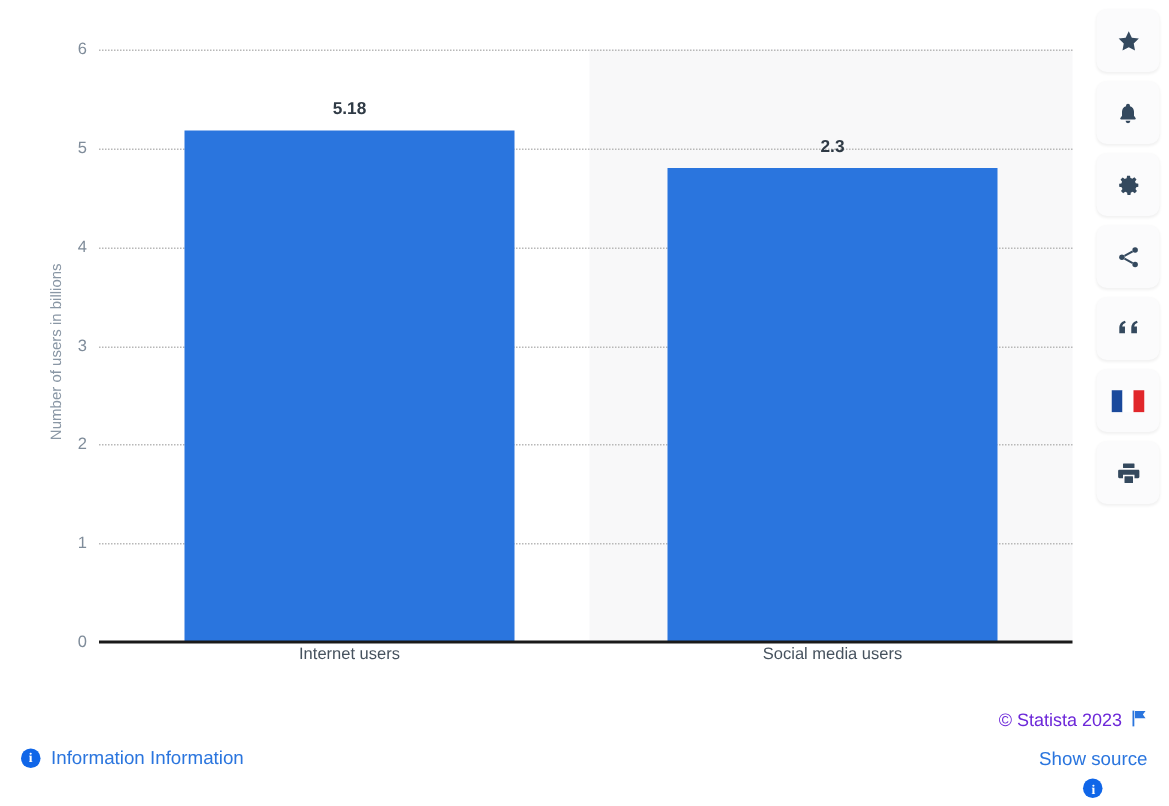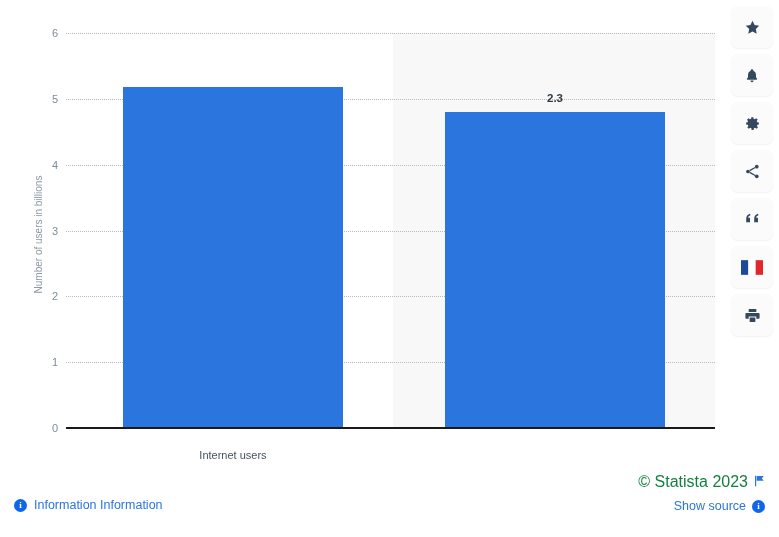--- a/index.html
+++ b/index.html
@@ -56,21 +56,21 @@
     position: absolute; bottom: 0;
     background: #2a75de;
   }
   .bar-value {
     position: absolute;
     font-size: 11.5px; font-weight: bold; color: #2f3a45;
     text-align: center;
     white-space: nowrap;
   }
   .xtick {
-    position: absolute; top: 449px;
+    position: absolute; top: 430px;
     font-size: 11px; color: #46525e;
     text-align: center; white-space: nowrap;
   }
 
   
   .toolbar {
     position: absolute; right: 6px; top: 6px;
     display: flex; flex-direction: column; gap: 6px;
     z-index: 5;
   }
@@ -88,28 +88,29 @@
   .footer { position: absolute; left: 0; top: 465px; width: 779px; height: 72px; }
 
   .addl {
     position: absolute; left: 14px; top: 33px;
     display: flex; align-items: center; gap: 7px;
     font-size: 12.5px; color: #2a75de;
     cursor: pointer;
   }
   .copyright {
     position: absolute; right: 14px; top: 8px;
-    display: flex; align-items: center; gap: 6px;
-    font-size: 16px; color: #15803d;
+    display: flex; align-items: flex-start; gap: 6px;
+    font-size: 12px; color: #6d28d9;
   }
   .showsource {
     position: absolute; right: 14px; top: 34px;
     display: flex; align-items: center; gap: 6px;
     font-size: 12.5px; color: #2a75de;
     cursor: pointer;
+    flex-direction: column;
   }
   .info-dot {
     width: 13px; height: 13px; border-radius: 50%;
     background: #1066e8; color: #fff;
     font-size: 9px; font-weight: bold;
     display: flex; align-items: center; justify-content: center;
     font-family: "Liberation Serif", serif;
     flex: 0 0 auto;
   }
 </style>
@@ -143,23 +144,25 @@
       <div class="ytick" style="top:329.2px;">1</div>
       <div class="ytick" style="top:395px;">0</div>
     </div>
 
     <div class="ylabel-anchor">
       <div class="ylabel">Number of users in billions</div>
     </div>
 
     <div class="baseline"></div>
 
+    <div class="bar-value" style="left:123px; top:67px; width:220px;">5.18</div>
     <div class="bar-value" style="left:445px; top:92px; width:220px;">2.3</div>
 
     <div class="xtick" style="left:123px; width:220px;">Internet users</div>
+    <div class="xtick" style="left:445px; width:220px;">Social media users</div>
   </div>
 
   <div class="toolbar">
 
     <div class="tool-btn">
       <span>
         <svg width="17" height="17" viewBox="0 0 24 24" fill="#34495e">
           <path d="M12 2.5l2.9 6.1 6.6.9-4.8 4.6 1.2 6.6L12 17.6 6.1 20.7l1.2-6.6L2.5 9.5l6.6-.9z"></path>
         </svg>
       </span>

